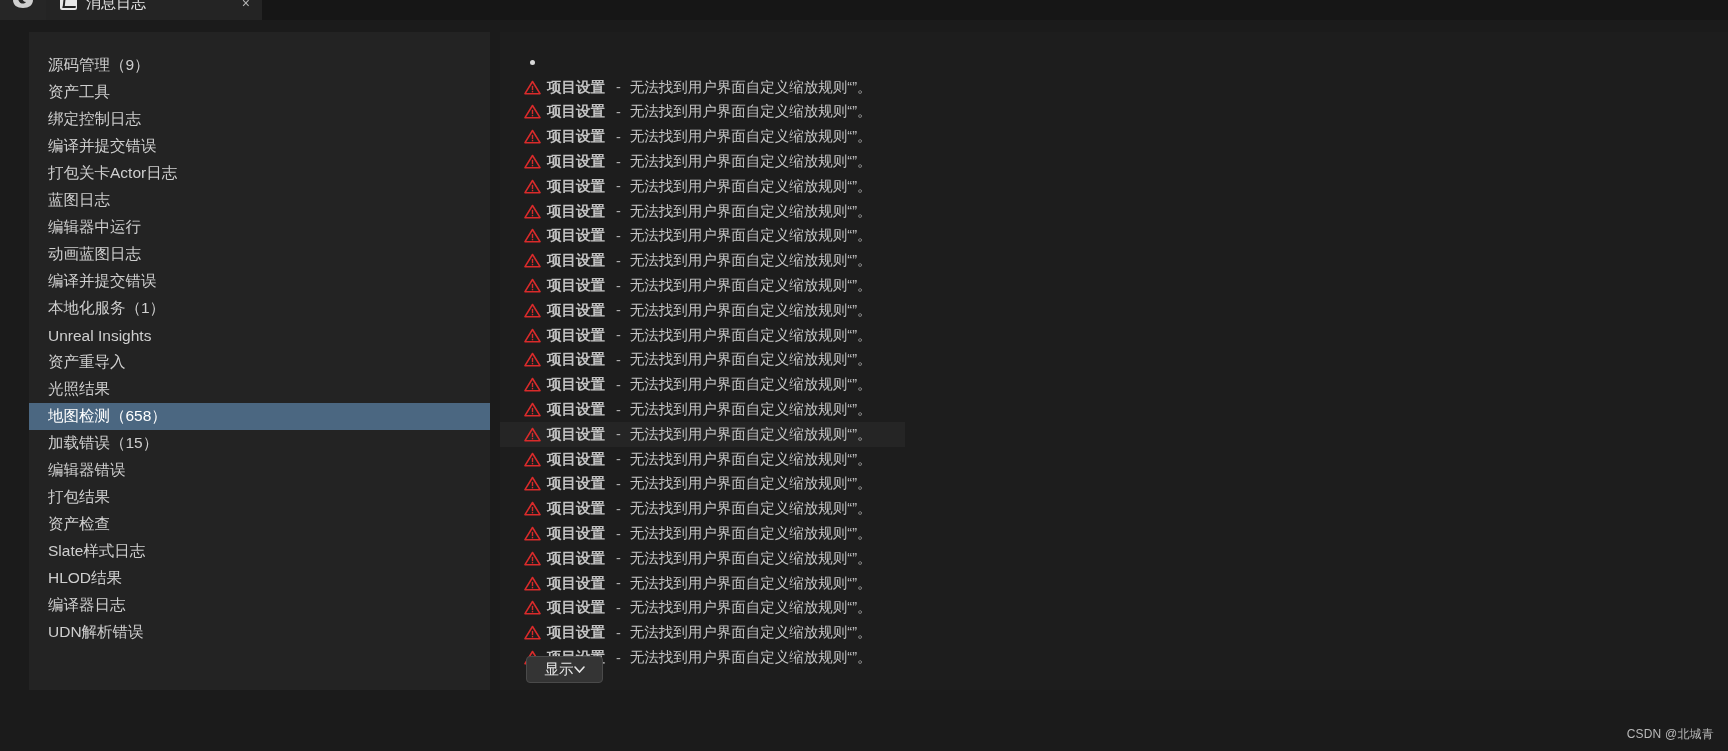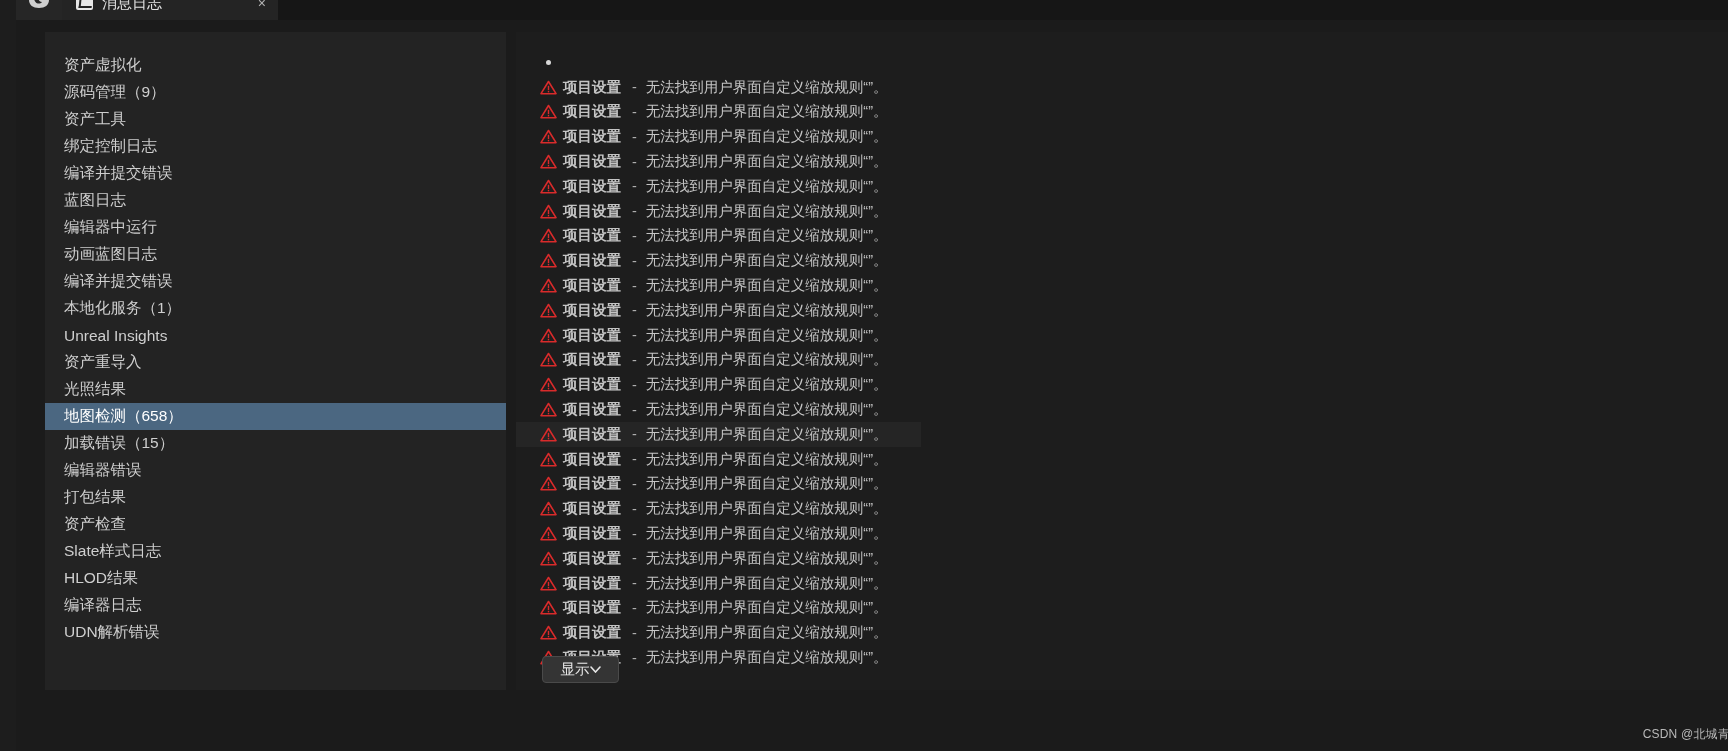--- a/index.html
+++ b/index.html
@@ -14,21 +14,20 @@
     font-family: "Liberation Sans", "DejaVu Sans", sans-serif;
     color: #d6d6d6;
     position: relative;
   }
 
   
   #app-root {
     position: absolute;
     inset: 0;
     background: #c4b5fd;
-    margin-left: 16px;
   }
 
   
   #tab-strip {
     position: absolute;
     left: 0; top: 0;
     width: 1728px;
     height: 20px;
     background: #161616;
     display: flex;
@@ -296,33 +295,33 @@
     <div id="tab-strip-filler"></div>
   </div>
 
   <div id="workspace">
 
     <div id="left-gutter"></div>
 
     <div id="category-panel">
       <div id="category-list">
           <div class="category-item">
-            <span>资产虚拟化</span>
-          </div>
-          <div class="category-item">
             <span>源码管理（9）</span>
           </div>
           <div class="category-item">
             <span>资产工具</span>
           </div>
           <div class="category-item">
             <span>绑定控制日志</span>
           </div>
           <div class="category-item">
             <span>编译并提交错误</span>
+          </div>
+          <div class="category-item">
+            <span>打包关卡Actor日志</span>
           </div>
           <div class="category-item">
             <span>蓝图日志</span>
           </div>
           <div class="category-item">
             <span>编辑器中运行</span>
           </div>
           <div class="category-item">
             <span>动画蓝图日志</span>
           </div>

